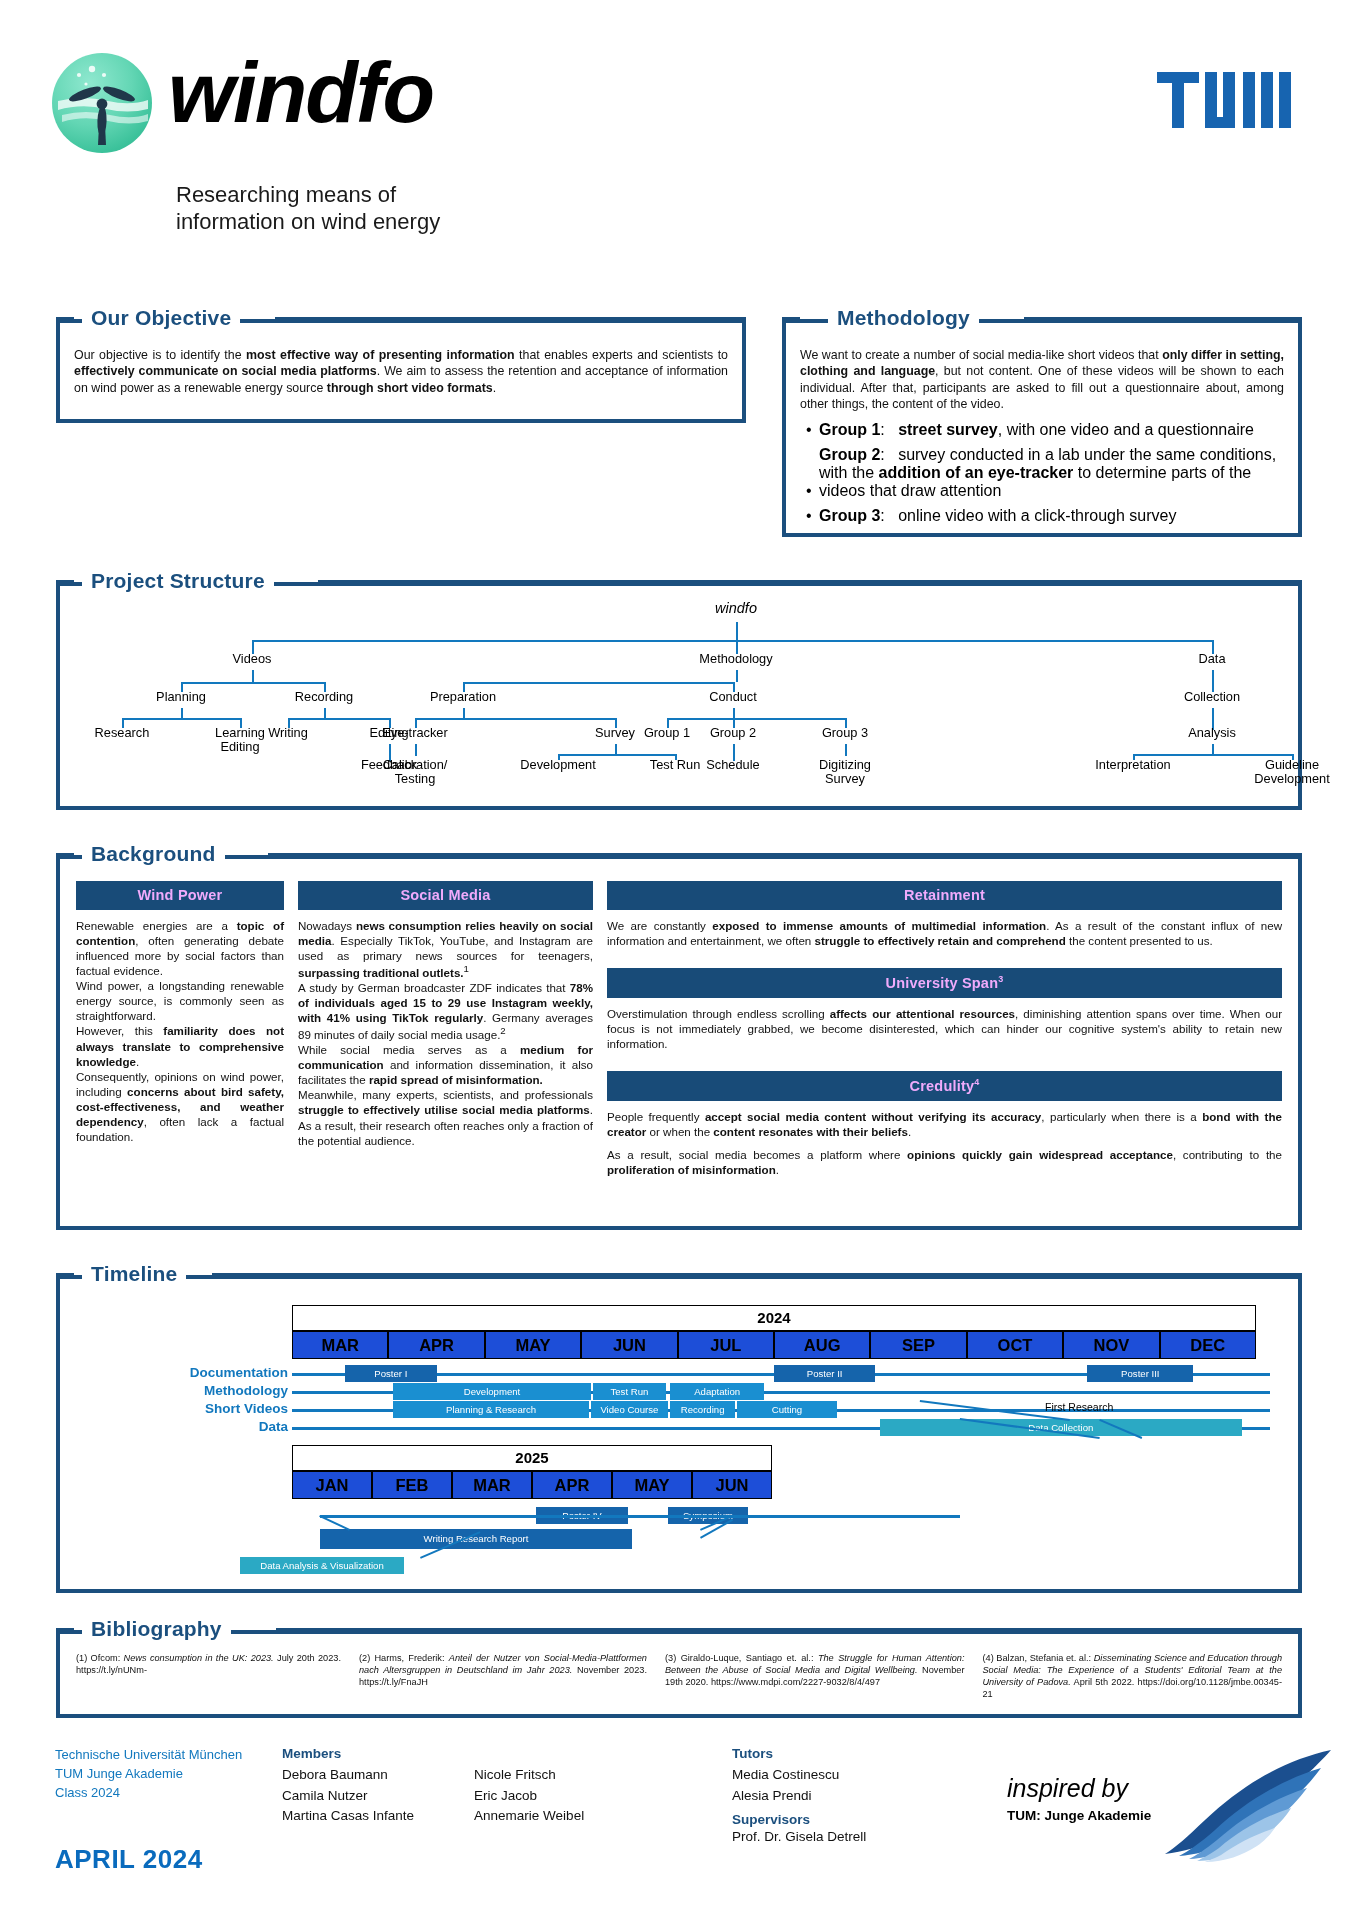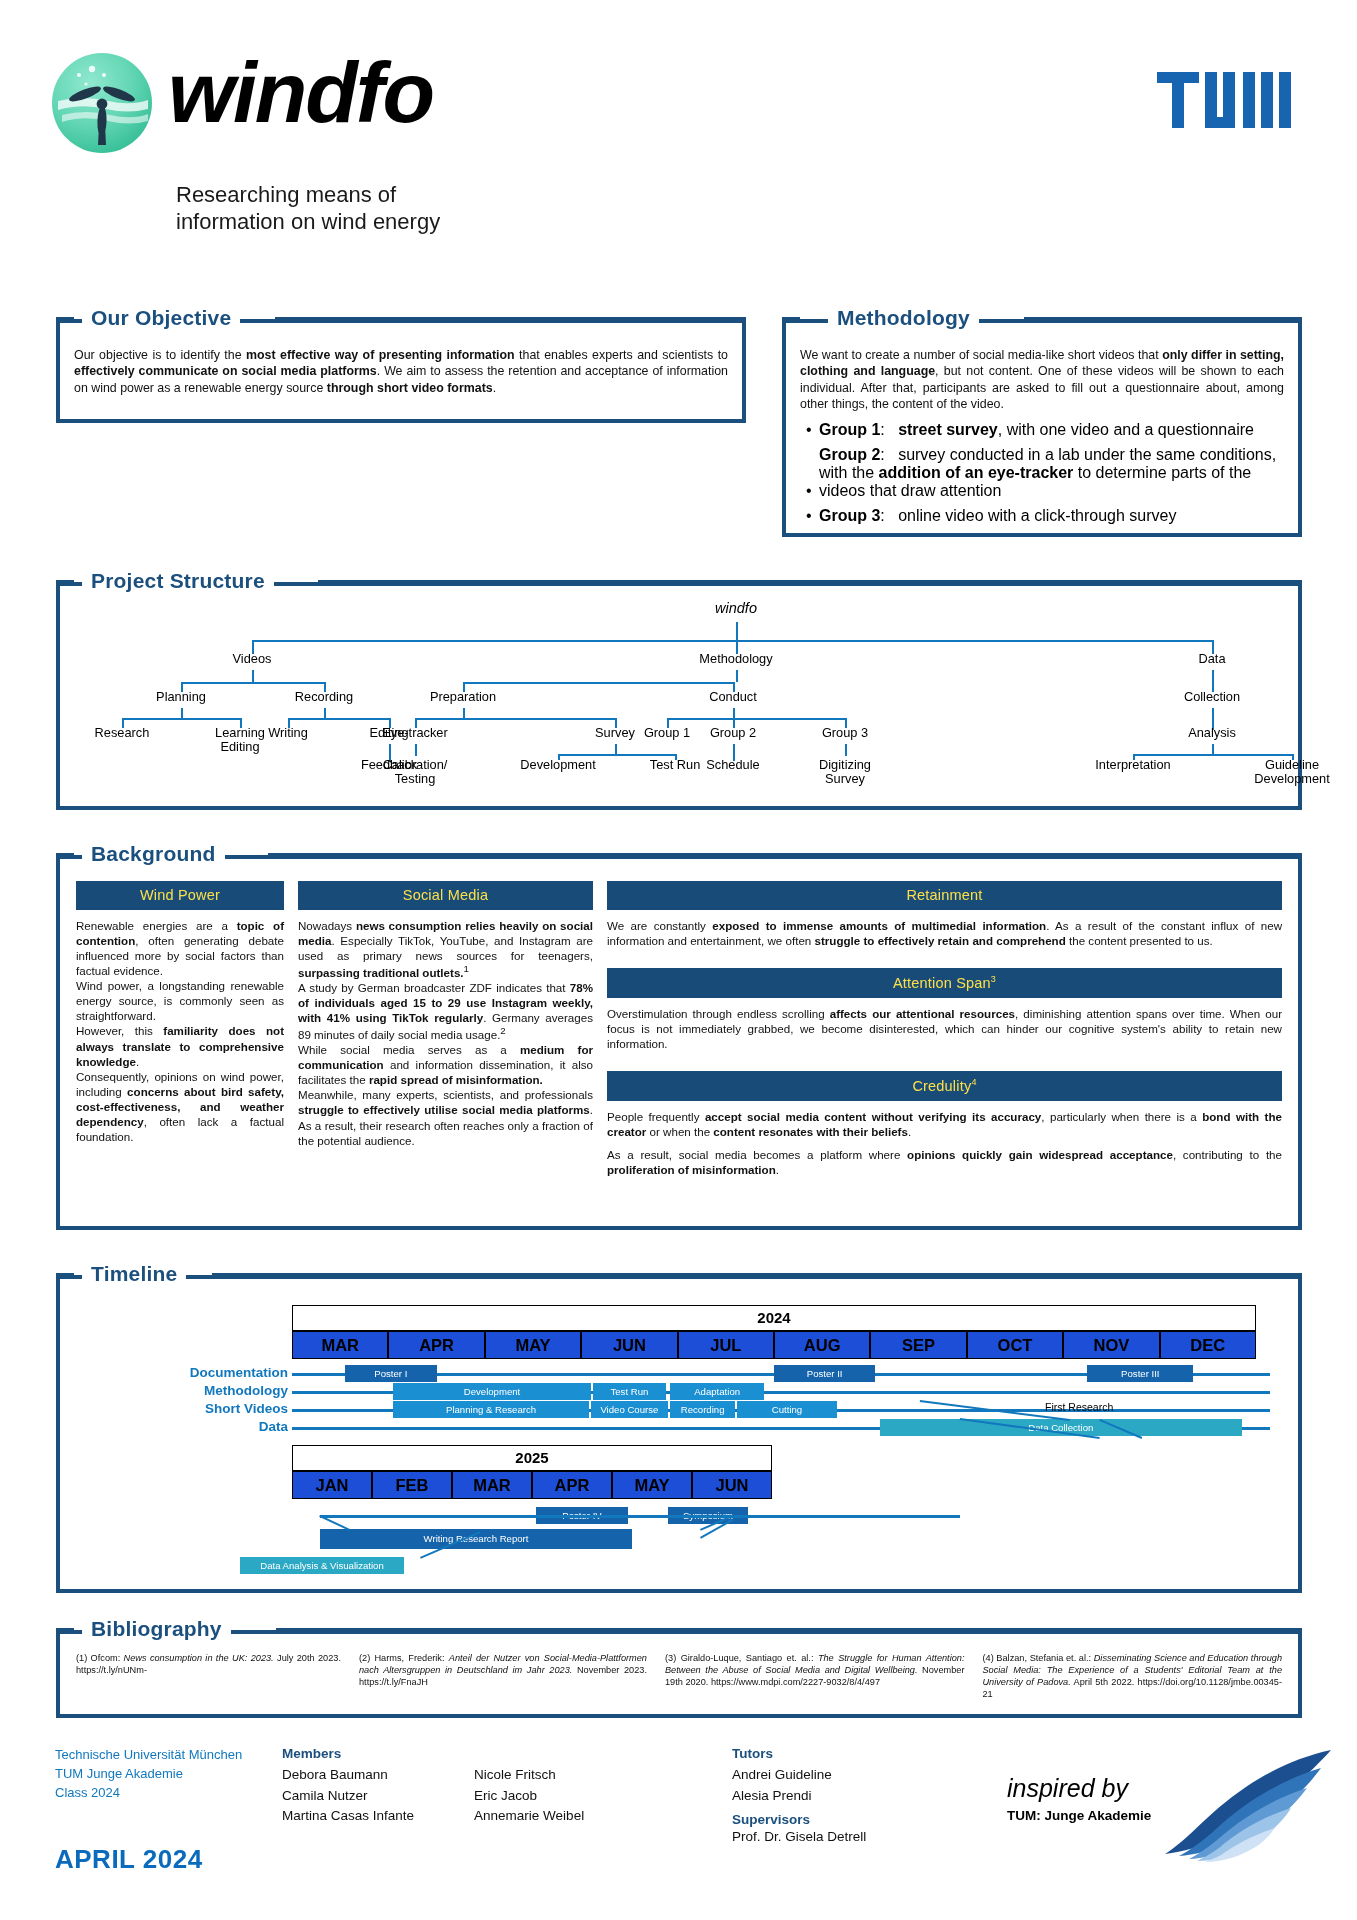--- a/index.html
+++ b/index.html
@@ -54,22 +54,22 @@
 
   
   .tree { position: relative; width: 100%; height: 100%; font-size: 12.8px; color: #000; }
   .tnode { position: absolute; text-align: center; transform: translateX(-50%); line-height: 1.12; white-space: pre-line; }
   .tnode.root { font-style: italic; font-size: 14.5px; }
   .hline { position: absolute; height: 2px; background: #1278be; }
   .vline { position: absolute; width: 2px; background: #1278be; }
 
   
   .subhead {
-    background: #184b78; color: #fde047; text-align: center;
-    font-size: 14.5px; font-weight: 400; padding: 6px 0 7px; letter-spacing: .2px;
+    background: #184b78; color: #f0abfc; text-align: center;
+    font-size: 14.5px; font-weight: 700; padding: 6px 0 7px; letter-spacing: .2px;
   }
   .subhead sup { font-size: 9px; }
   .bgcol p { font-size: 11.6px; line-height: 1.30; text-align: justify; margin-top: 8px; color: #111; }
 
   
   .tl { position: relative; }
   .yearcell {
     position: absolute; border: 1.6px solid #000; text-align: center;
     font-weight: 700; font-size: 15px; line-height: 24px; background: #fff;
   }
@@ -291,21 +291,21 @@
         <p style="margin-top:0;">While social media serves as a <b>medium for communication</b> and information dissemination, it also facilitates the <b>rapid spread of misinformation.</b></p>
         <p style="margin-top:0;">Meanwhile, many experts, scientists, and professionals <b>struggle to effectively utilise social media platforms</b>. As a result, their research often reaches only a fraction of the potential audience.</p>
       </div>
 
       <div style="flex:1;">
         <div class="bgcol">
           <div class="subhead">Retainment</div>
           <p>We are constantly <b>exposed to immense amounts of multimedial information</b>. As a result of the constant influx of new information and entertainment, we often <b>struggle to effectively retain and comprehend</b> the content presented to us.</p>
         </div>
         <div class="bgcol" style="margin-top:20px;">
-          <div class="subhead"><span>Attention Span</span><sup>3</sup></div>
+          <div class="subhead"><span>University Span</span><sup>3</sup></div>
           <p>Overstimulation through endless scrolling <b>affects our attentional resources</b>, diminishing attention spans over time. When our focus is not immediately grabbed, we become disinterested, which can hinder our cognitive system's ability to retain new information.</p>
         </div>
         <div class="bgcol" style="margin-top:20px;">
           <div class="subhead"><span>Credulity</span><sup>4</sup></div>
           <p>People frequently <b>accept social media content without verifying its accuracy</b>, particularly when there is a <b>bond with the creator</b> or when the <b>content resonates with their beliefs</b>.</p>
           <p>As a result, social media becomes a platform where <b>opinions quickly gain widespread acceptance</b>, contributing to the <b>proliferation of misinformation</b>.</p>
         </div>
       </div>
     </div>
   </div>
@@ -400,21 +400,21 @@
           <div>Nicole Fritsch</div>
           <div>Eric Jacob</div>
           <div>Annemarie Weibel</div>
         </div>
       </div>
     </div>
 
     <div style="position:absolute; left:732px; top:6px;">
       <div class="f-col-h">Tutors</div>
       <div class="f-col" style="margin-top:4px;">
-        <div>Andrei Guideline</div>
+        <div>Media Costinescu</div>
         <div>Alesia Prendi</div>
       </div>
       <div class="f-col-h" style="margin-top:6px;">Supervisors</div>
       <div class="f-col">
         <div>Prof. Dr. Gisela Detrell</div>
       </div>
     </div>
 
     <div class="inspired">
       <div class="insp-text">inspired by</div>

